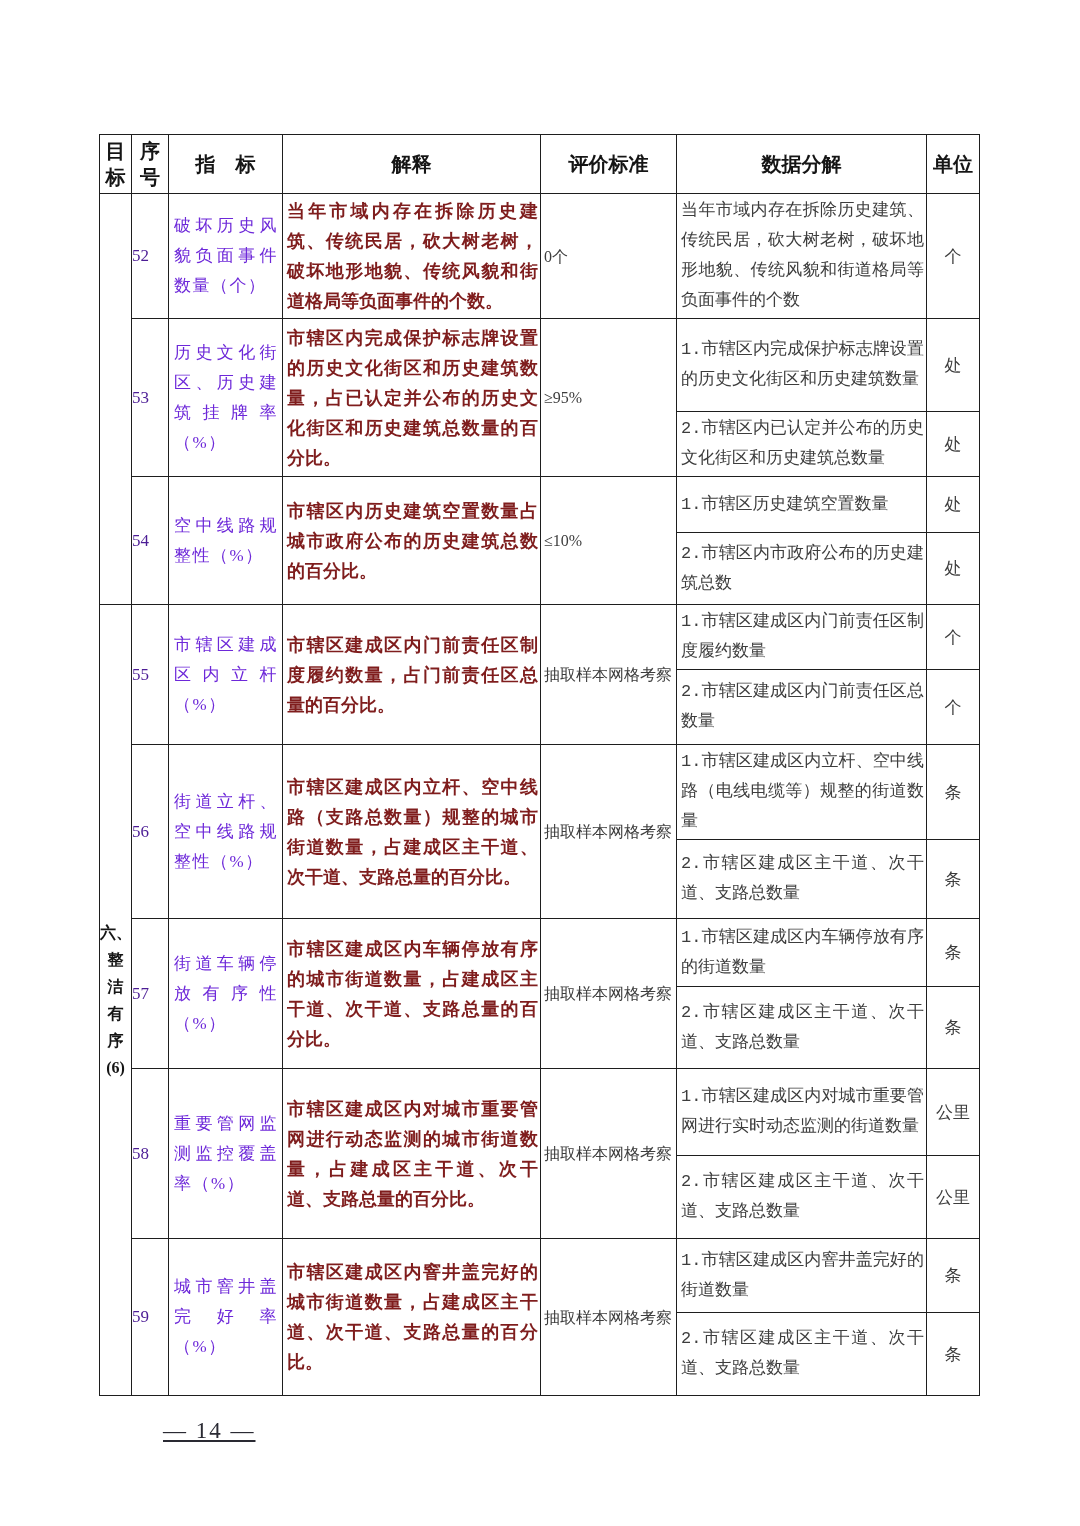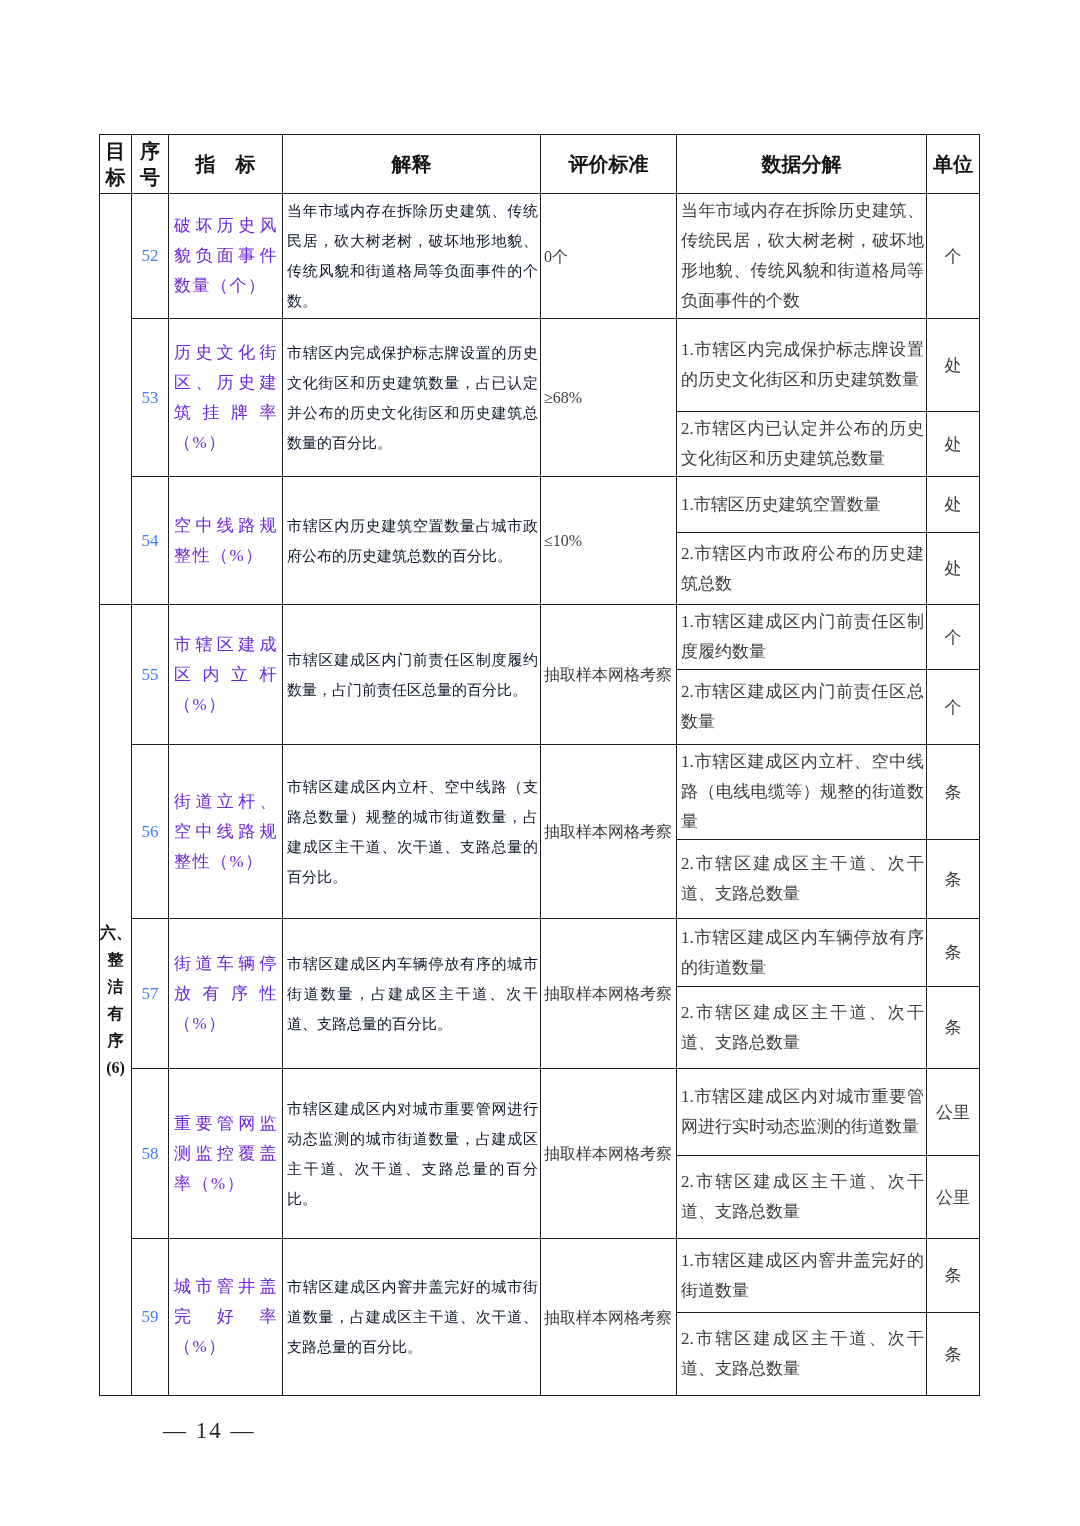--- a/index.html
+++ b/index.html
@@ -44,65 +44,68 @@
     color: #151515;
     font-size: 16px;
     text-align: center;
     padding: 0;
     line-height: 27px;
     white-space: pre-line;
     border-bottom: 2px solid #1e1e1e;
   }
   .cell-no {
     font-size: 17px;
-    text-align: center;
-    padding: 0;
-    color: #3b82f6;
+    text-align: left;
+    padding: 0;
+    color: #4c1d95;
   }
   .cell-ind {
     font-size: 17px;
     padding: 2px 4px 2px 5px;
     line-height: 30px;
     text-align: justify;
     letter-spacing: 1.5px;
     color: #6d28d9;
   }
   .cell-exp {
-    font-size: 15px;
+    font-size: 18px;
     padding: 2px 2px 2px 4px;
     line-height: 30px;
     text-align: justify;
-    color: #0f172a;
+    color: #7f1d1d;
+    font-weight: bold;
   }
   .cell-std {
     font-size: 16px;
     padding: 2px 2px 2px 3px;
     line-height: 29px;
     color: #3d3d3d;
   }
   .cell-brk {
     font-size: 17px;
     padding: 2px 2px 2px 4px;
     line-height: 30px;
     text-align: justify;
     color: #3d3d3d;
+    font-family: Liberation Mono, monospace;
   }
   .cell-unit {
     font-size: 17px;
     text-align: center;
     padding: 0;
     color: #3d3d3d;
   }
   .page-footer {
     position: absolute;
     left: 163px;
     top: 1418px;
     font-size: 23px;
     color: #2a2a33;
     letter-spacing: 2px;
+    text-decoration: underline;
   }
 </style>
 </head>
 <body>
 
 <table class="doc-table">
   <colgroup>
     <col style="width:32px">
     <col style="width:37px">
     <col style="width:114px">
@@ -133,21 +136,21 @@
       <td class="cell-exp">当年市域内存在拆除历史建筑、传统民居，砍大树老树，破坏地形地貌、传统风貌和街道格局等负面事件的个数。</td>
       <td class="cell-std">0个</td>
       <td class="cell-brk">当年市域内存在拆除历史建筑、传统民居，砍大树老树，破坏地形地貌、传统风貌和街道格局等负面事件的个数</td>
       <td class="cell-unit">个</td>
     </tr>
 
     <tr style="height:93px">
       <td class="cell-no" rowspan="2">53</td>
       <td class="cell-ind" rowspan="2">历史文化街区、历史建筑挂牌率（%）</td>
       <td class="cell-exp" rowspan="2">市辖区内完成保护标志牌设置的历史文化街区和历史建筑数量，占已认定并公布的历史文化街区和历史建筑总数量的百分比。</td>
-      <td class="cell-std" rowspan="2">≥68%</td>
+      <td class="cell-std" rowspan="2">≥95%</td>
       <td class="cell-brk">1.市辖区内完成保护标志牌设置的历史文化街区和历史建筑数量</td>
       <td class="cell-unit">处</td>
     </tr>
     <tr style="height:62px">
       <td class="cell-brk">2.市辖区内已认定并公布的历史文化街区和历史建筑总数量</td>
       <td class="cell-unit">处</td>
     </tr>
 
     <tr style="height:56px">
       <td class="cell-no" rowspan="2">54</td>

